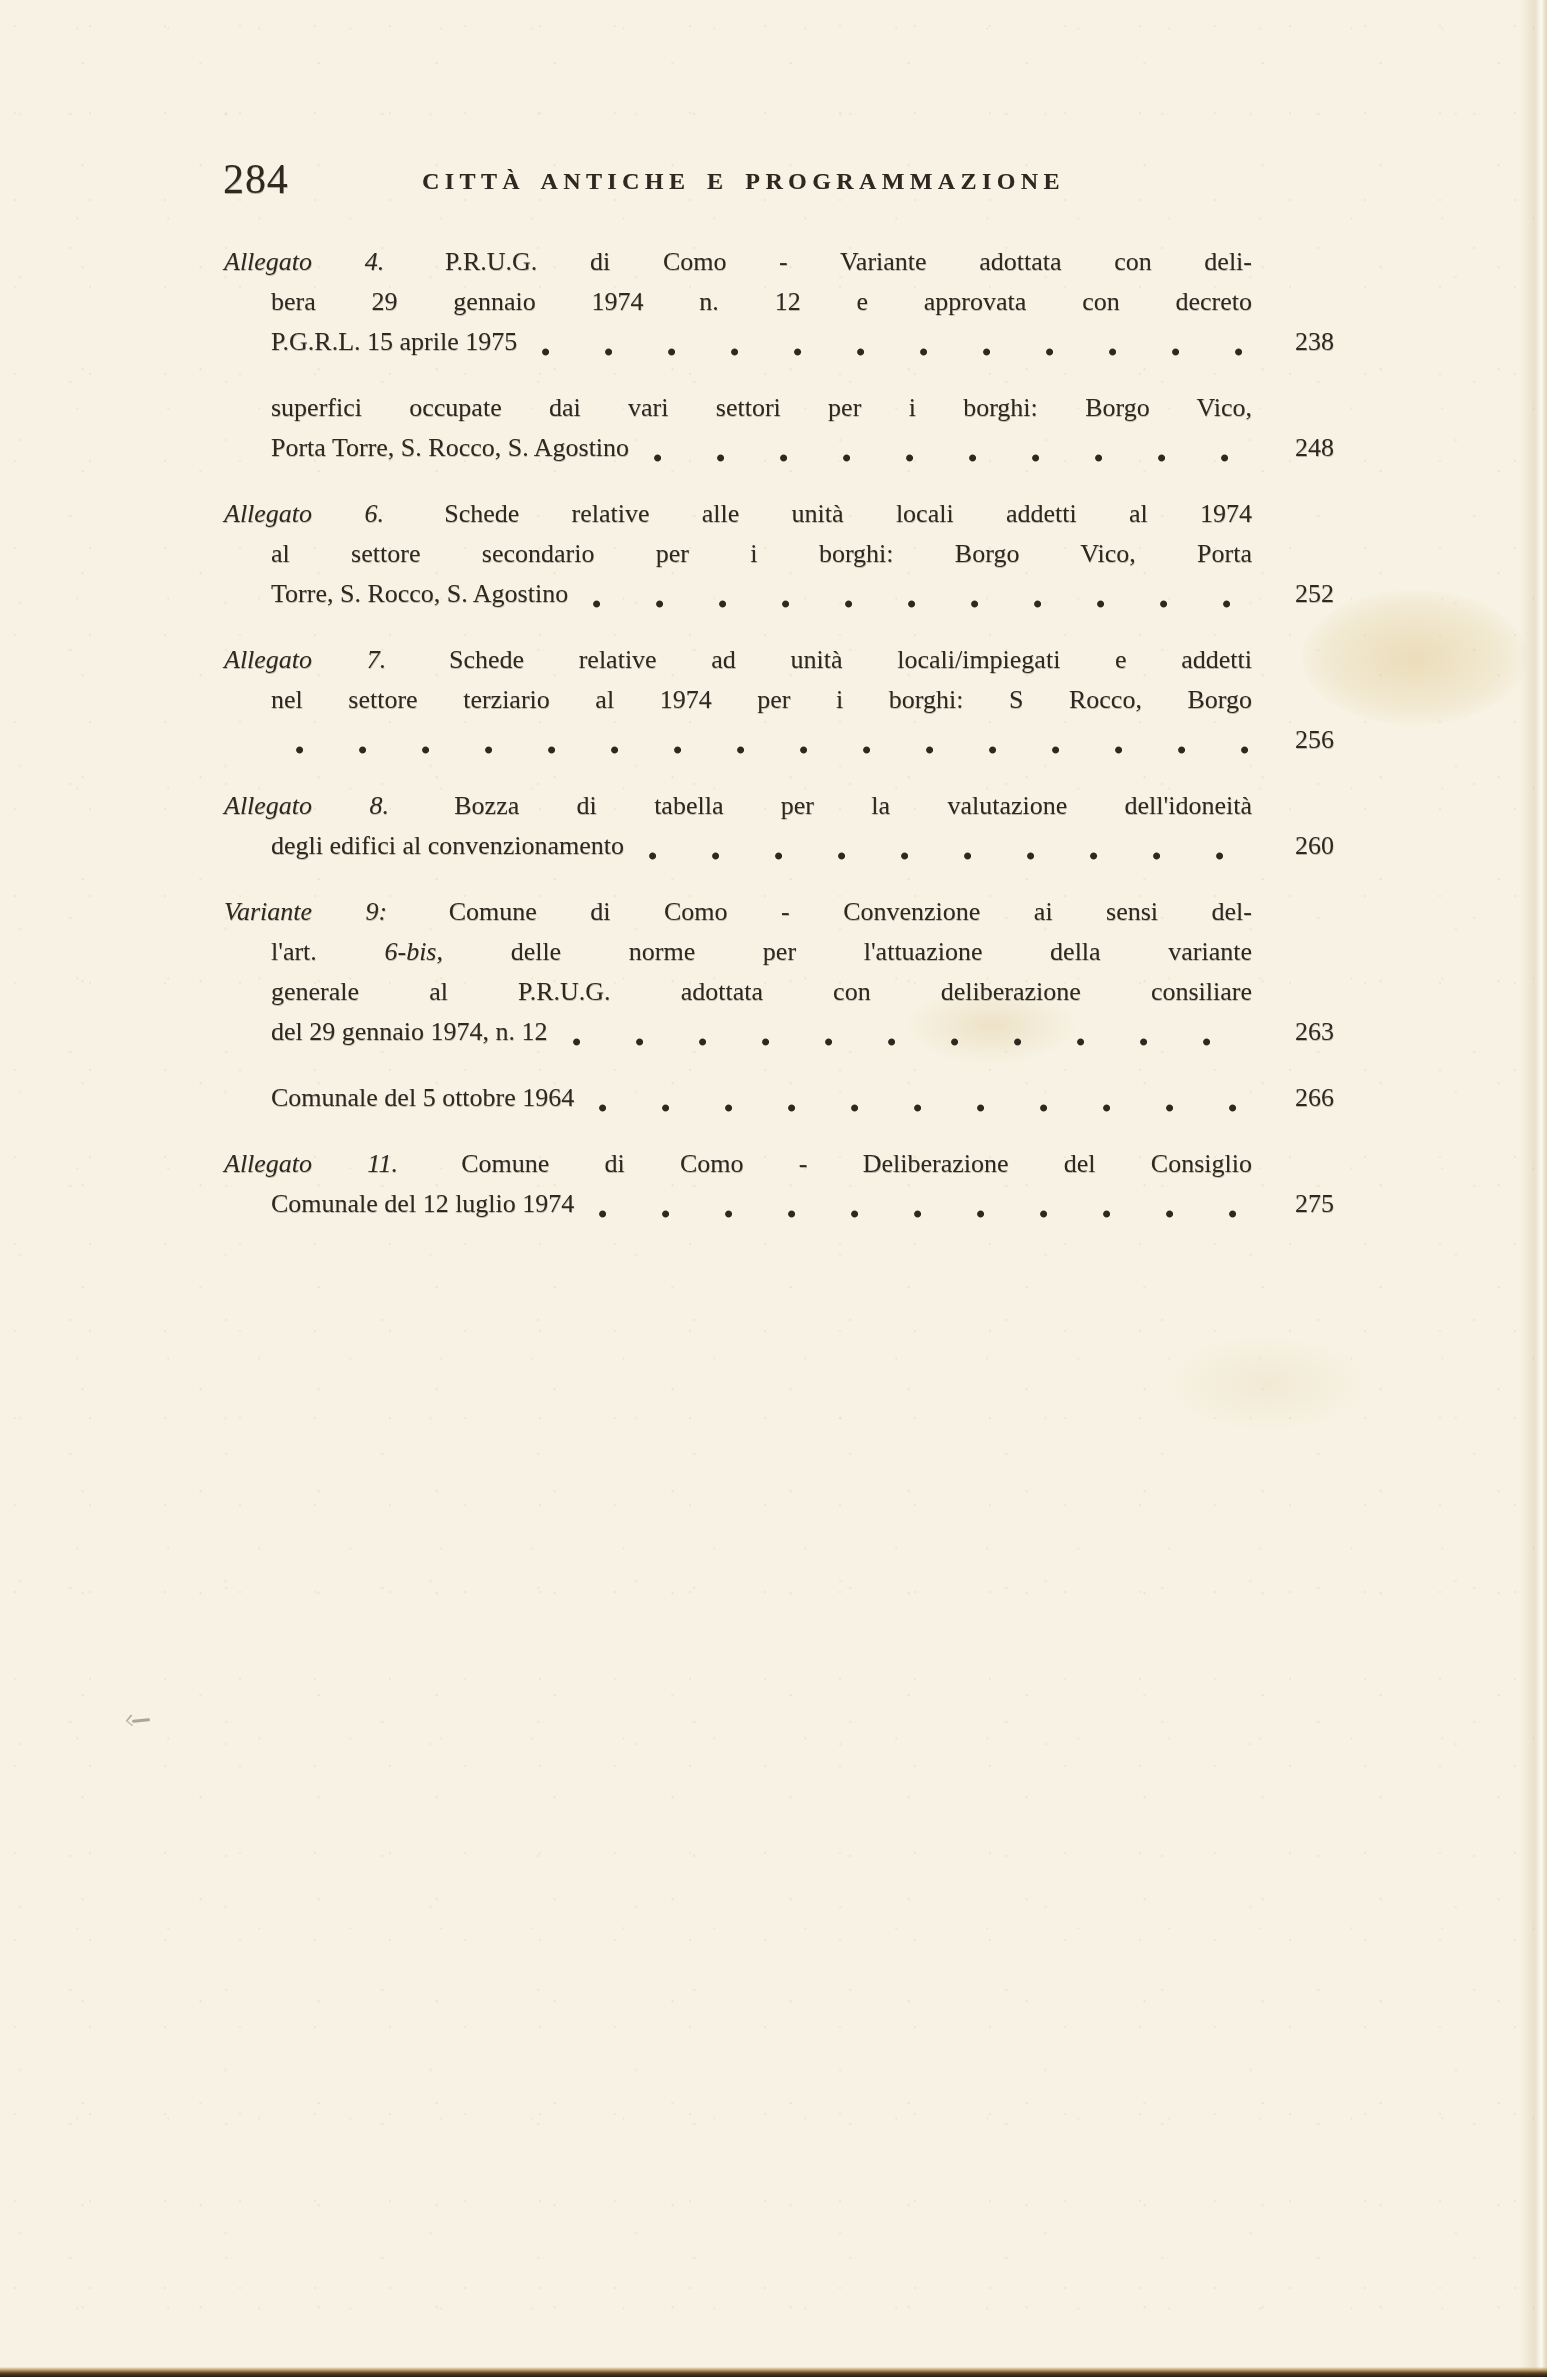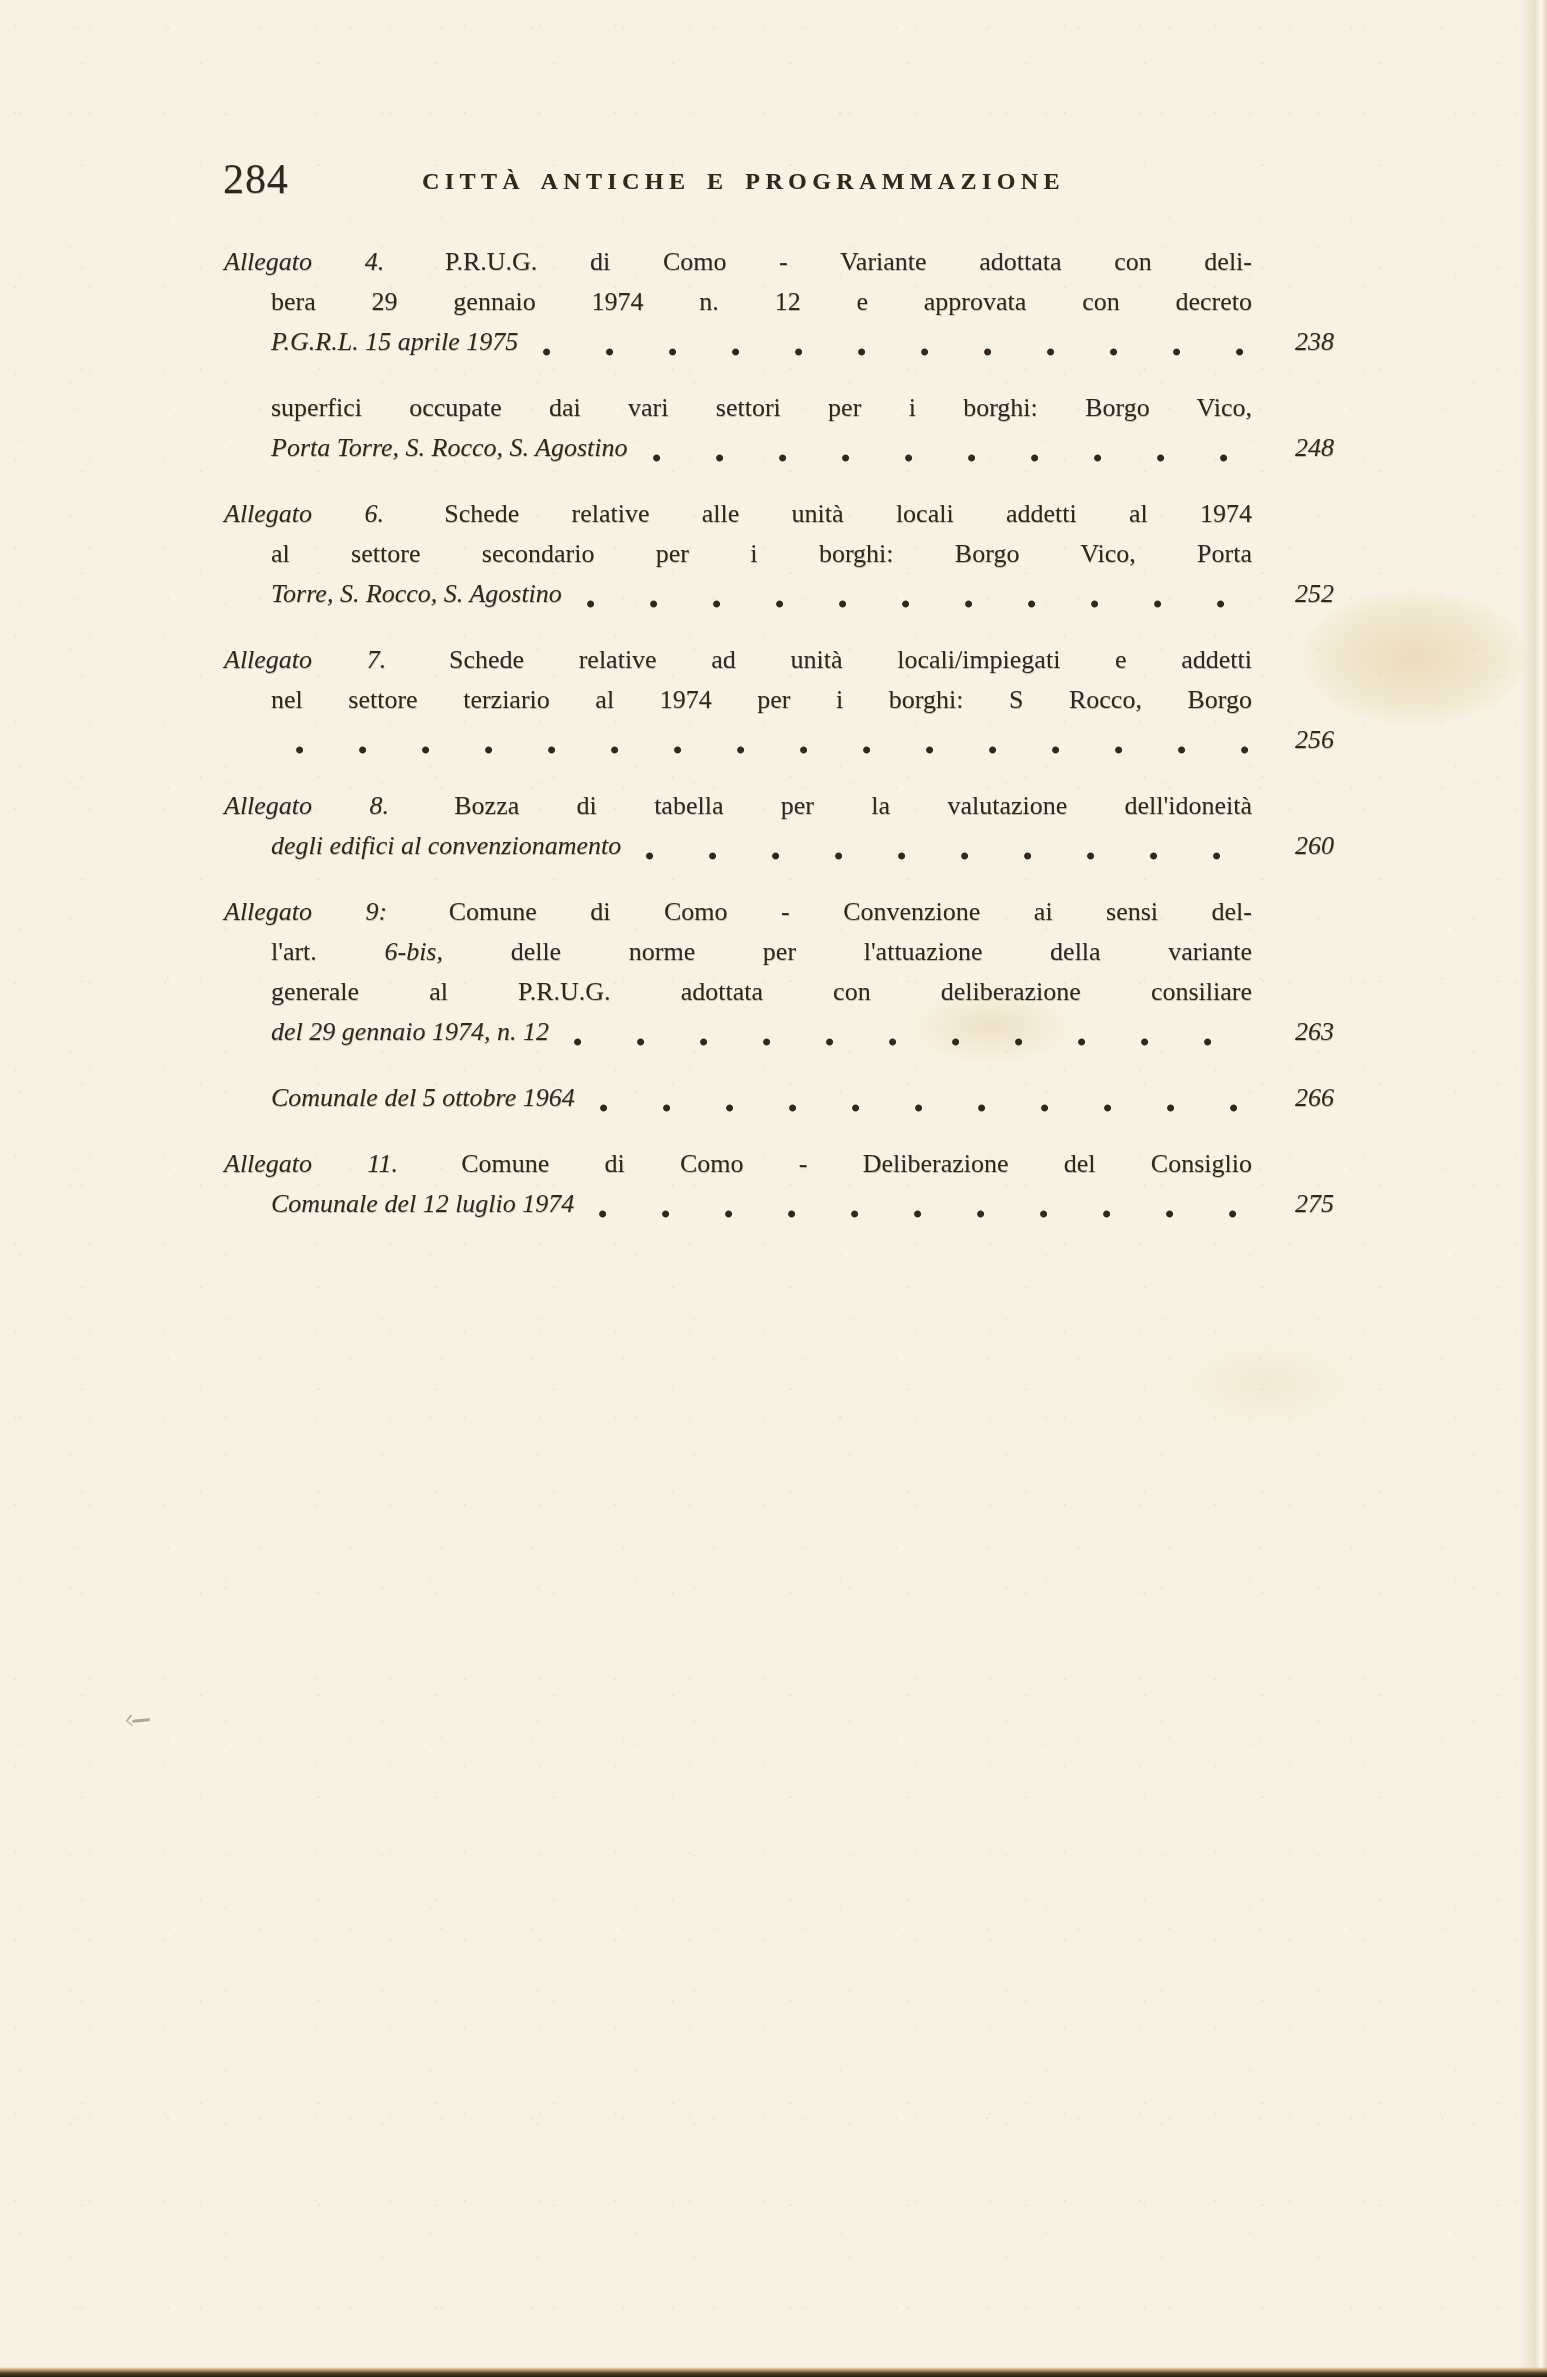--- a/index.html
+++ b/index.html
@@ -60,21 +60,21 @@
     font-size: 26px; line-height: 40px;
     text-shadow: 0.4px 0.5px 0 rgba(45,40,32,.28);
   }
   .entry { padding-left: 47px; margin-bottom: 26px; }
   .line { width: 981px; text-align: justify; text-align-last: justify; }
   .line.first { text-indent: -47px; }
   .label { font-style: italic; margin-right: 8px; }
   .line.last {
     width: 1063px;
     display: flex; align-items: baseline;
-    text-align: left; text-align-last: auto; font-style: italic;
+    text-align: left; text-align-last: auto;
   }
   .line.last .t { white-space: nowrap; }
   .dots {
     flex: 1 1 auto; min-width: 36px;
     align-self: stretch;
     margin-left: 25px;
     background-image: radial-gradient(circle at 3.6px calc(100% - 10px), #2d2820 3px, transparent 3.9px);
     background-repeat: repeat-x;
     background-size: 63px 100%;
   }
@@ -142,21 +142,21 @@
     </div>
     <div class="entry">
       <div class="line first"><span class="label">Allegato 8.</span> Bozza di tabella per la valutazione dell'idoneità</div>
       <div class="line last">
         <span class="t">degli edifici al convenzionamento</span>
         <span class="dots"></span>
         <span class="page-num">260</span>
       </div>
     </div>
     <div class="entry">
-      <div class="line first"><span class="label">Allegato 9:</span> Comune di Como - Convenzione ai sensi del-</div>
+      <div class="line first"><span class="label">Variante 9:</span> Comune di Como - Convenzione ai sensi del-</div>
       <div class="line cont">l'art. <i>6-bis,</i> delle norme per l'attuazione della variante</div>
       <div class="line cont">generale al P.R.U.G. adottata con deliberazione consiliare</div>
       <div class="line last">
         <span class="t">del 29 gennaio 1974, n. 12</span>
         <span class="dots"></span>
         <span class="page-num">263</span>
       </div>
     </div>
     <div class="entry">
       <div class="line last">

